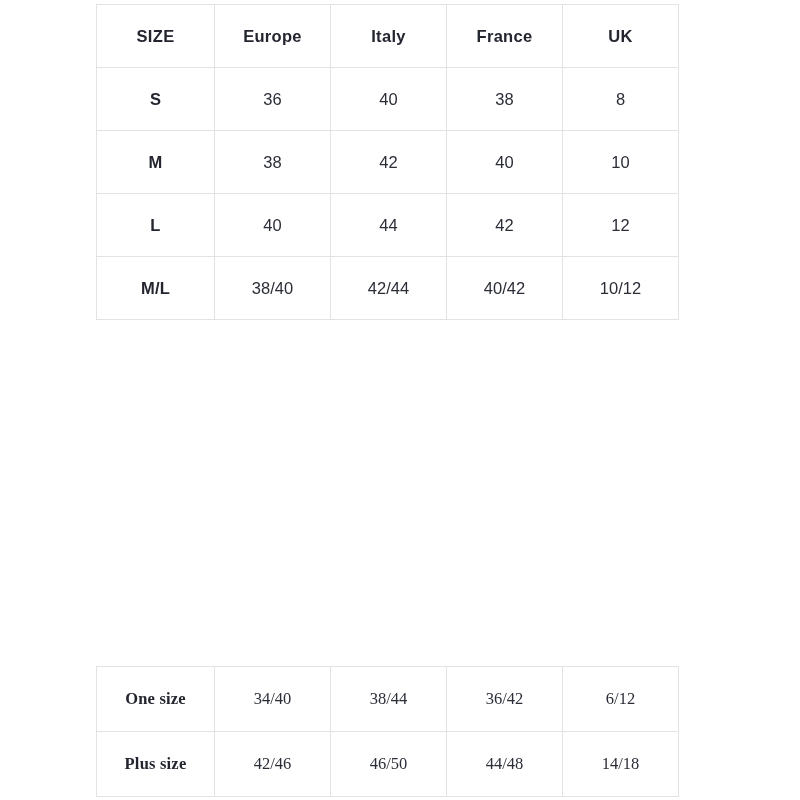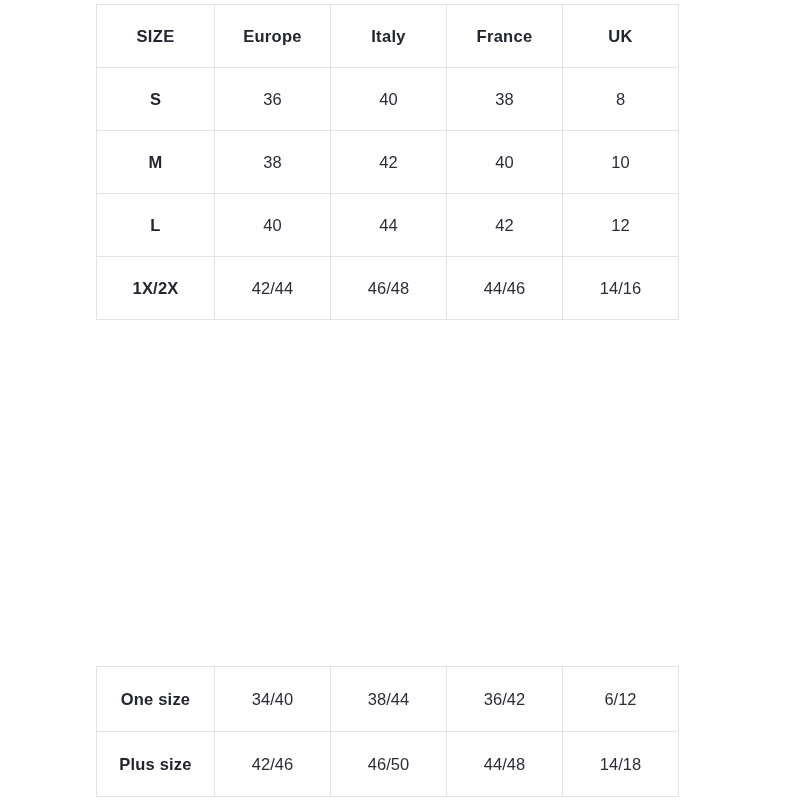--- a/index.html
+++ b/index.html
@@ -57,20 +57,21 @@
   }
   .second-wrap {
     position: absolute;
     left: 96px;
     top: 666px;
     width: 582px;
   }
   table.size-table.secondary th,
   table.size-table.secondary td {
     height: 64px;
+    font-family: Liberation Serif, serif;
   }
   table.size-table.secondary td.row-label {
     font-size: 16.5px;
   }
 </style>
 </head>
 <body>
 
 <div class="page">
 
@@ -108,25 +109,25 @@
           <td class="val">10</td>
         </tr>
         <tr>
           <td class="row-label">L</td>
           <td class="val">40</td>
           <td class="val">44</td>
           <td class="val">42</td>
           <td class="val">12</td>
         </tr>
         <tr>
-          <td class="row-label">1X/2X</td>
+          <td class="row-label">M/L</td>
+          <td class="val">38/40</td>
           <td class="val">42/44</td>
-          <td class="val">46/48</td>
-          <td class="val">44/46</td>
-          <td class="val">14/16</td>
+          <td class="val">40/42</td>
+          <td class="val">10/12</td>
         </tr>
       </tbody>
     </table>
   </div>
 
   <div class="second-wrap">
     <table class="size-table secondary">
       <colgroup>
         <col class="c-label">
         <col class="c-val">

